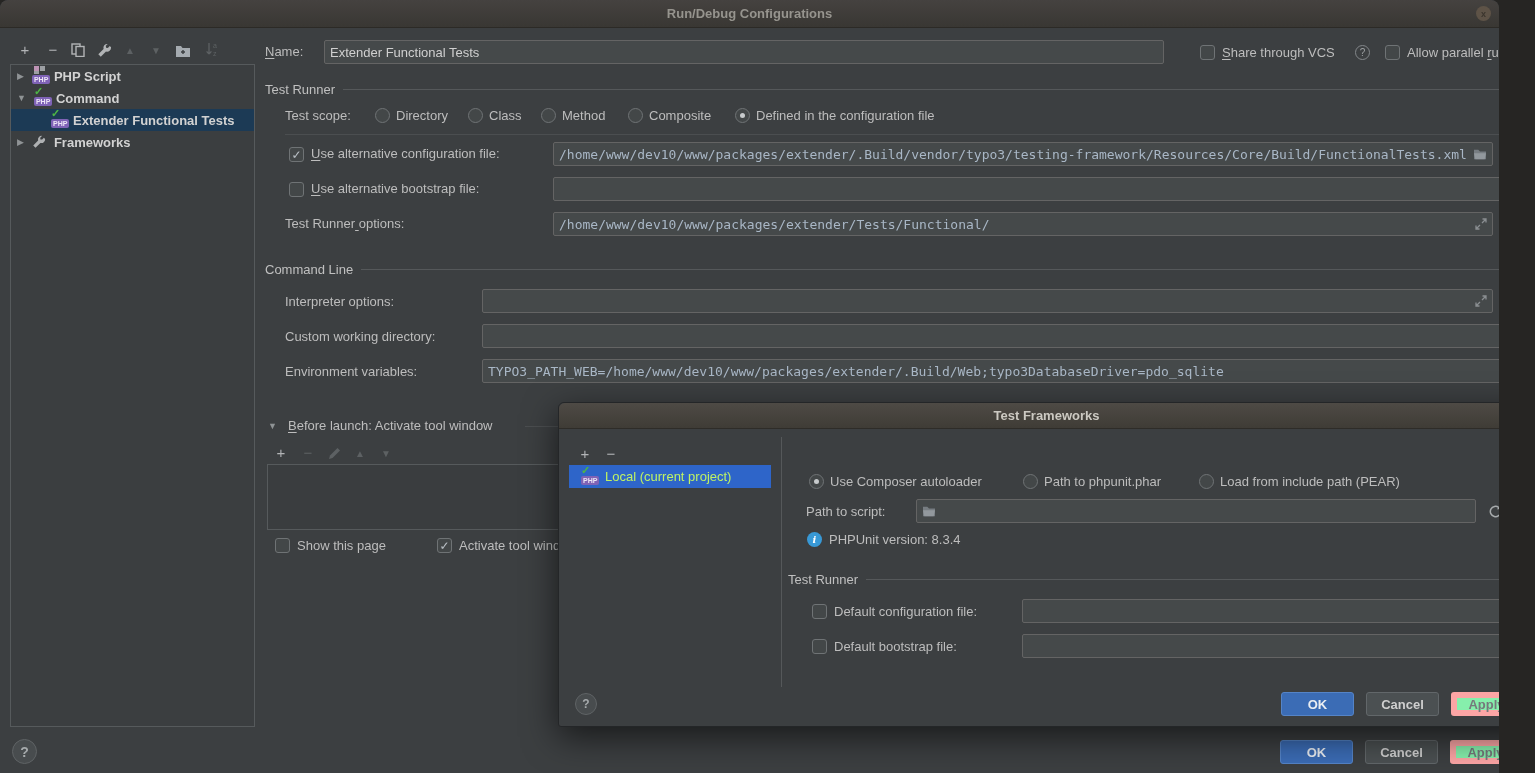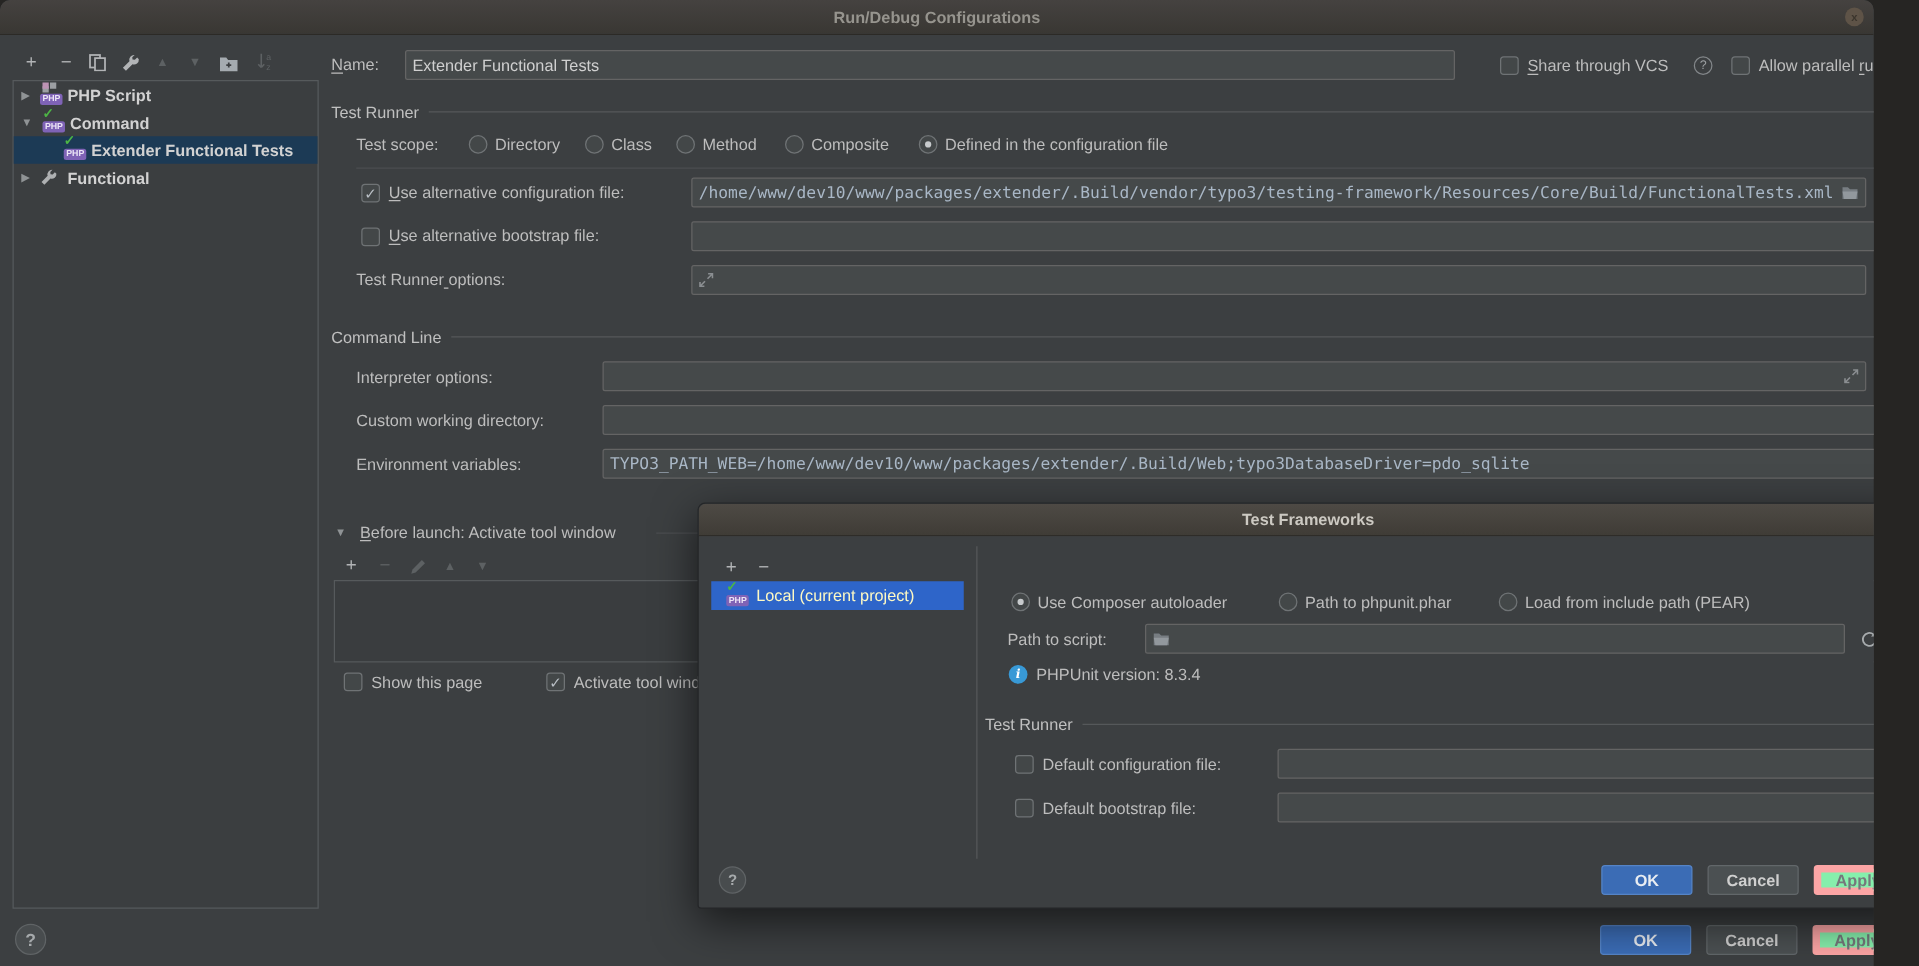--- a/index.html
+++ b/index.html
@@ -62,21 +62,21 @@
           border:1px solid #242628;border-radius:6px 6px 3px 3px;box-shadow:0 10px 34px rgba(0,0,0,.6);z-index:10;}
   .dlg-titlebar{position:absolute;left:0;top:0;width:100%;height:26px;border-radius:6px 6px 0 0;
           background:linear-gradient(#4e4a45,#3f3c36);border-bottom:1px solid #2e2c28;
           display:flex;align-items:center;justify-content:center;}
   .dlg-titlebar .ttl{font-weight:bold;color:#ccc9c2;}
   .dlg-close{position:absolute;right:5px;top:5px;width:16px;height:16px;border-radius:50%;
           background:radial-gradient(circle at 35% 30%,#f8a76a,#e86f2c 62%,#c14a12);
           color:#7a2d00;font-size:9px;font-weight:bold;display:flex;align-items:center;justify-content:center;
           border:1px solid #a33c0d;}
   .dlg-row-sel{position:absolute;background:#2e65c9;display:flex;align-items:center;}
-  .dlg-row-sel .tl{color:#fef9c3;white-space:nowrap;}
+  .dlg-row-sel .tl{color:#bef264;white-space:nowrap;}
   svg{display:block;}
 </style>
 </head>
 <body>
 
 <div class="screen">
 
   <div class="titlebar">
     <span class="ttl">Run/Debug Configurations</span>
     <span class="win-close-inactive">x</span>
@@ -151,21 +151,21 @@
         </span>
       <span class="tl" style="margin-left:2px">Extender Functional Tests</span>
     </div>
     <div class="tree-row" style="top:66px">
       <span class="twisty" style="margin-left:6px">▶</span>
       <span style="margin-left:8px;flex:0 0 18px">
           <svg width="14" height="14" viewBox="0 0 16 16">
             <path d="M15 4.6A4.2 4.2 0 0 1 9.6 9L4 14.6 1.4 12 7 6.4A4.2 4.2 0 0 1 11.4 1l-2 2 .2 2 2 .2 2-2z" fill="#aeb0b2"></path>
           </svg>
         </span>
-      <span class="tl" style="margin-left:4px">Functional</span>
+      <span class="tl" style="margin-left:4px">Frameworks</span>
     </div>
   </div>
 
   <label class="lbl" style="left:265px;top:44px"><span class="mn">N</span><span>ame:</span></label>
   <div class="field" style="left:324px;top:40px;width:840px">
     <span class="val">Extender Functional Tests</span>
   </div>
   <span class="cb" style="left:1200px;top:45px"></span>
   <label class="lbl" style="left:1222px;top:45px"><span class="mn">S</span><span>hare through VCS</span></label>
   <span class="qmark" style="left:1355px;top:45px">?</span>
@@ -213,20 +213,21 @@
     <span>
         <svg width="14" height="12" viewBox="0 0 16 14">
           <path d="M1 2h5l2 2h7v9H1z" fill="#777d82"></path>
           <path d="M1 6h14l-1.5 7H2.5z" fill="#92989d"></path>
         </svg>
       </span>
   </div>
 
   <label class="lbl" style="left:285px;top:216px"><span>Test Runner</span><span class="mn">&nbsp;</span><span>options:</span></label>
   <div class="field" style="left:553px;top:212px;width:940px">
+    <span class="val mono">/home/www/dev10/www/packages/extender/Tests/Functional/</span>
     <span>
         <svg width="12" height="12" viewBox="0 0 12 12">
           <g stroke="#8a8e91" stroke-width="1.3" fill="none">
             <path d="M7.5 1H11v3.5M11 1 7 5"></path>
             <path d="M4.5 11H1V7.5M1 11l4-4"></path>
           </g>
         </svg>
       </span>
   </div>
   <div class="info-btn" style="left:1502px;top:215px">

